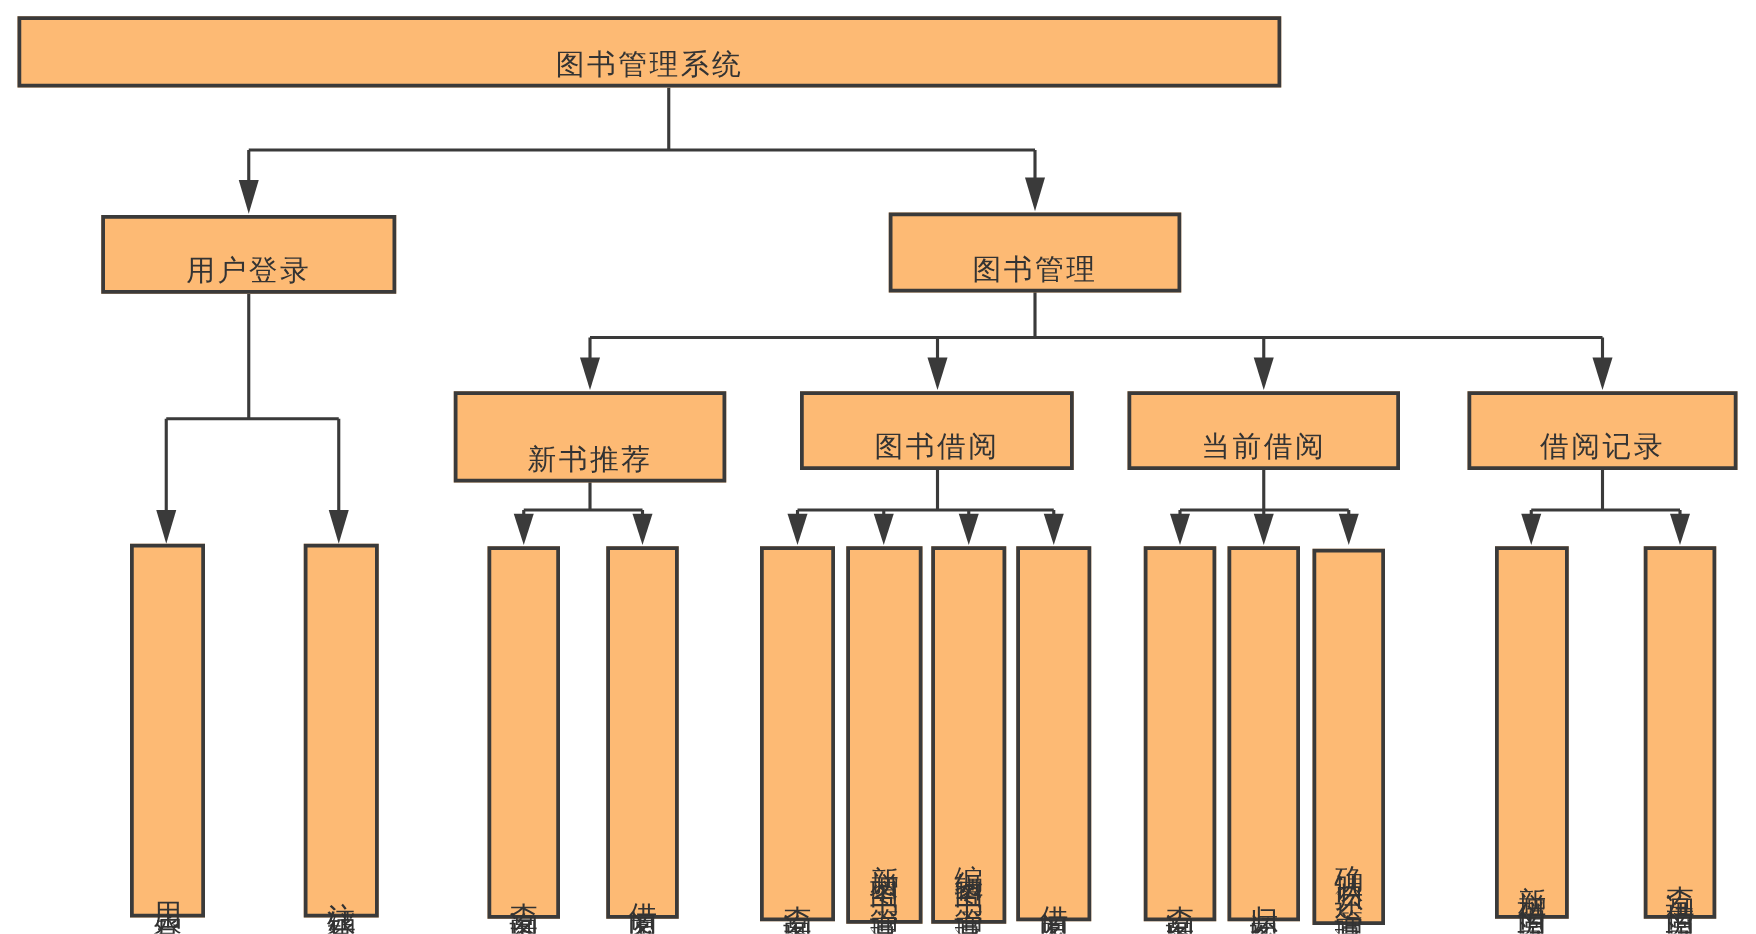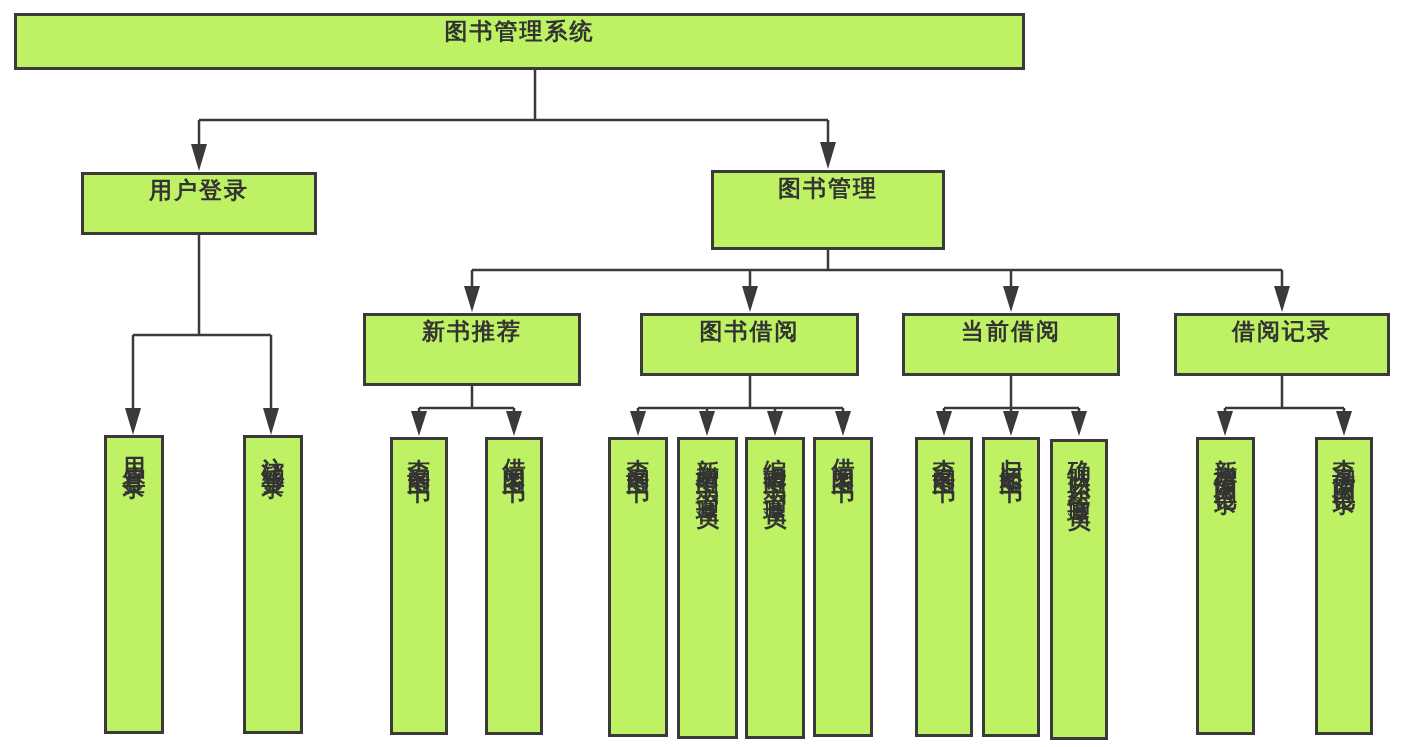--- a/index.html
+++ b/index.html
@@ -12,29 +12,28 @@
     overflow: hidden;
   }
   #connectors {
     position: absolute;
     left: 0; top: 0;
     width: 1405px; height: 747px;
     z-index: 1;
   }
   .node {
     position: absolute;
-    background: #bef264;
+    background: #fdba74;
     border: 3px solid #3a3a3a;
     box-sizing: border-box;
     display: flex;
-    align-items: flex-start;
+    align-items: flex-end;
     justify-content: center;
     color: #333333;
     z-index: 2;
-    font-weight: bold;
   }
   .hbox {
     font-size: 23px;
     letter-spacing: 2px;
   }
   .vbox {
     font-size: 23px;
   }
   .vbox .vtext {
     writing-mode: vertical-rl;
@@ -105,21 +104,21 @@
     </g>
   </svg>
 
   <div class="node hbox" style="left:14px; top:13px; width:1011px; height:57px;">
     <span>图书管理系统</span>
   </div>
 
   <div class="node hbox" style="left:81px; top:172px; width:236px; height:63px;">
     <span>用户登录</span>
   </div>
-  <div class="node hbox" style="left:711px; top:170px; width:234px; height:80px;">
+  <div class="node hbox" style="left:711px; top:170px; width:234px; height:64px;">
     <span>图书管理</span>
   </div>
 
   <div class="node hbox" style="left:363px; top:313px; width:218px; height:73px;">
     <span>新书推荐</span>
   </div>
   <div class="node hbox" style="left:902px; top:313px; width:218px; height:63px;">
     <span>当前借阅</span>
   </div>
   <div class="node hbox" style="left:640px; top:313px; width:219px; height:63px;">

